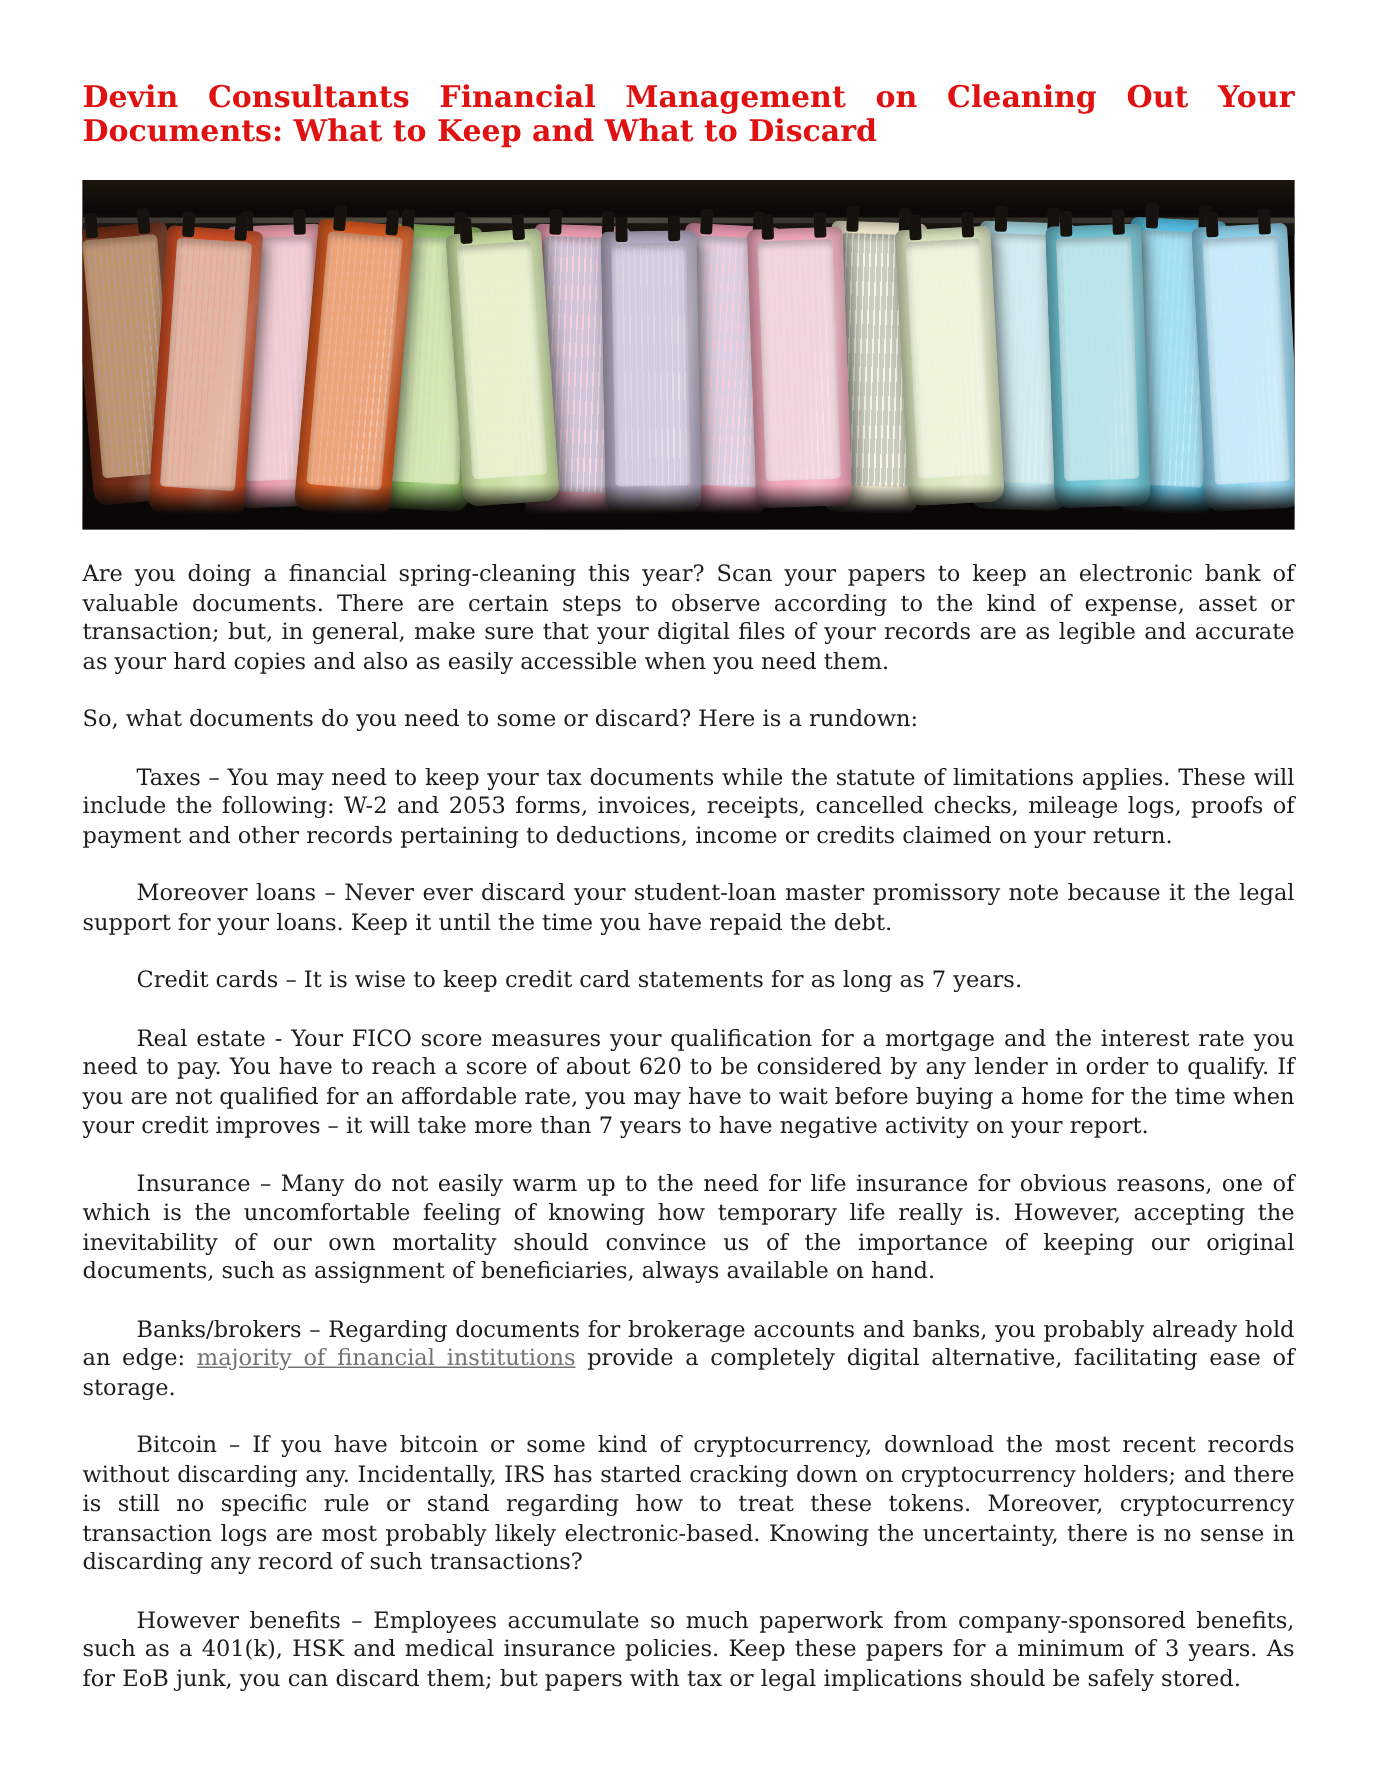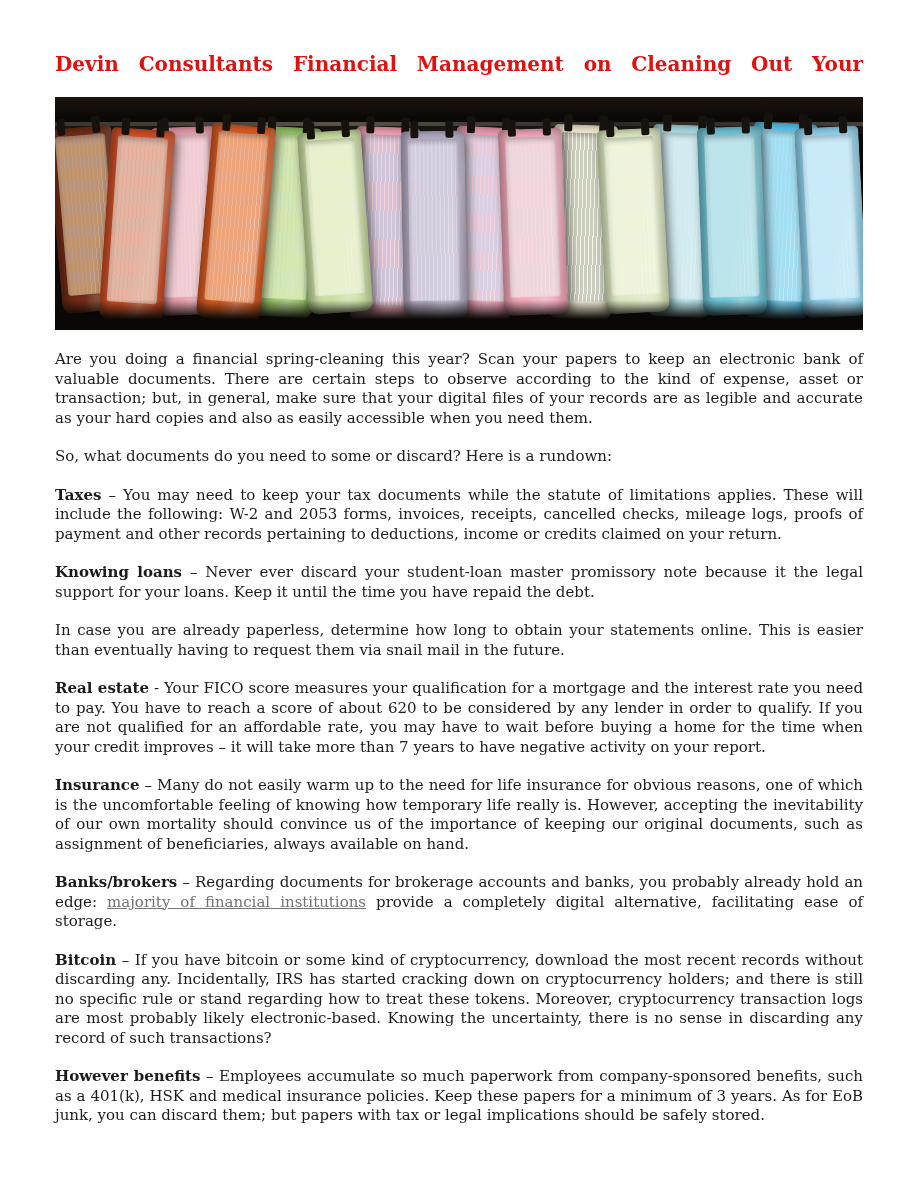--- a/index.html
+++ b/index.html
@@ -47,30 +47,31 @@
     box-shadow:0 1px 1px rgba(255,255,255,.12);
   }
   .photo .floor{
     position:absolute;left:0;bottom:0;width:100%;height:30px;z-index:9;
     background:linear-gradient(180deg,rgba(10,8,6,0) 0%,#0a0806 65%);
   }
 
   
   .article{margin-top:20px;font-size:15px;line-height:19.5px;color:#1c1c1c;}
   .para{margin:0 0 19px 0;text-align:justify;}
-  .para strong{font-weight:bold;}
+  .para strong{font-weight:normal;margin-left:36px;}
   .para a.link{text-decoration:underline;cursor:pointer;}
 </style>
 </head>
 <body>
 
 <div class="page">
 
   <h1 class="title" style="color: rgb(224, 17, 17);">
     <div class="t-line1">Devin Consultants Financial Management on Cleaning Out Your</div>
+    <div class="t-line2">Documents: What to Keep and What to Discard</div>
   </h1>
 
   <div class="photo">
     <div class="sky"></div>
     <div class="rail-bar"></div>
     <div class="rail-shadow"></div>
 
     <div class="folder" style="left: 0px; width: 64px; height: 185px; top: 30px; transform: rotate(-5deg); background: linear-gradient(100deg, rgb(111, 43, 21) 0%, rgb(111, 43, 21) 55%, rgba(255, 255, 255, 0.25) 72%, rgb(111, 43, 21) 90%) rgb(111, 43, 21); z-index: 2;">
         <div class="papers" style="background: repeating-linear-gradient(90deg, rgb(196, 154, 114) 0px, rgb(196, 154, 114) 3px, rgba(255, 255, 255, 0.55) 3px, rgba(255, 255, 255, 0.55) 4px);"></div>
         <div class="clip" style="left: 10px; background: rgb(22, 18, 14);"></div>
@@ -152,22 +153,22 @@
         <div class="clip" style="left: 45px; background: rgb(22, 18, 14);"></div>
       </div>
       <div class="floor"></div>
   </div>
 
   <div class="article">
 
   <p class="para"><span>Are you doing a financial spring-cleaning this year? Scan your papers to keep an electronic bank of valuable documents. There are certain steps to observe according to the kind of expense, asset or transaction; but, in general, make sure that your digital files of your records are as legible and accurate as your hard copies and also as easily accessible when you need them.</span></p>
       <p class="para"><span>So, what documents do you need to some or discard? Here is a rundown:</span></p>
       <p class="para"><strong>Taxes</strong><span> – You may need to keep your tax documents while the statute of limitations applies. These will include the following: W-2 and 2053 forms, invoices, receipts, cancelled checks, mileage logs, proofs of payment and other records pertaining to deductions, income or credits claimed on your return.</span></p>
-      <p class="para"><strong>Knowing loans</strong><span> – Never ever discard your student-loan master promissory note because it the legal support for your loans. Keep it until the time you have repaid the debt.</span></p>
-      <p class="para"><span>In case you are already paperless, determine how long to obtain your statements online. This is easier than eventually having to request them via snail mail in the future.</span></p>
+      <p class="para"><strong>Moreover loans</strong><span> – Never ever discard your student-loan master promissory note because it the legal support for your loans. Keep it until the time you have repaid the debt.</span></p>
+      <p class="para"><strong>Credit cards</strong><span> – It is wise to keep credit card statements for as long as 7 years.</span></p>
       <p class="para"><strong>Real estate</strong><span> - Your FICO score measures your qualification for a mortgage and the interest rate you need to pay. You have to reach a score of about 620 to be considered by any lender in order to qualify. If you are not qualified for an affordable rate, you may have to wait before buying a home for the time when your credit improves – it will take more than 7 years to have negative activity on your report.</span></p>
       <p class="para"><strong>Insurance</strong><span> – Many do not easily warm up to the need for life insurance for obvious reasons, one of which is the uncomfortable feeling of knowing how temporary life really is. However, accepting the inevitability of our own mortality should convince us of the importance of keeping our original documents, such as assignment of beneficiaries, always available on hand.</span></p>
       <p class="para"><strong>Banks/brokers</strong><span> – Regarding documents for brokerage accounts and banks, you probably already hold an edge: </span><a class="link" href="#" style="color: #737373;">majority of financial institutions</a><span> provide a completely digital alternative, facilitating ease of storage.</span></p>
       <p class="para"><strong>Bitcoin</strong><span> – If you have bitcoin or some kind of cryptocurrency, download the most recent records without discarding any. Incidentally, IRS has started cracking down on cryptocurrency holders; and there is still no specific rule or stand regarding how to treat these tokens. Moreover, cryptocurrency transaction logs are most probably likely electronic-based. Knowing the uncertainty, there is no sense in discarding any record of such transactions?</span></p>
       <p class="para"><strong>However benefits</strong><span> – Employees accumulate so much paperwork from company-sponsored benefits, such as a 401(k), HSK and medical insurance policies. Keep these papers for a minimum of 3 years. As for EoB junk, you can discard them; but papers with tax or legal implications should be safely stored.</span></p>
     </div>
 
 </div>
 
 </body></html>

